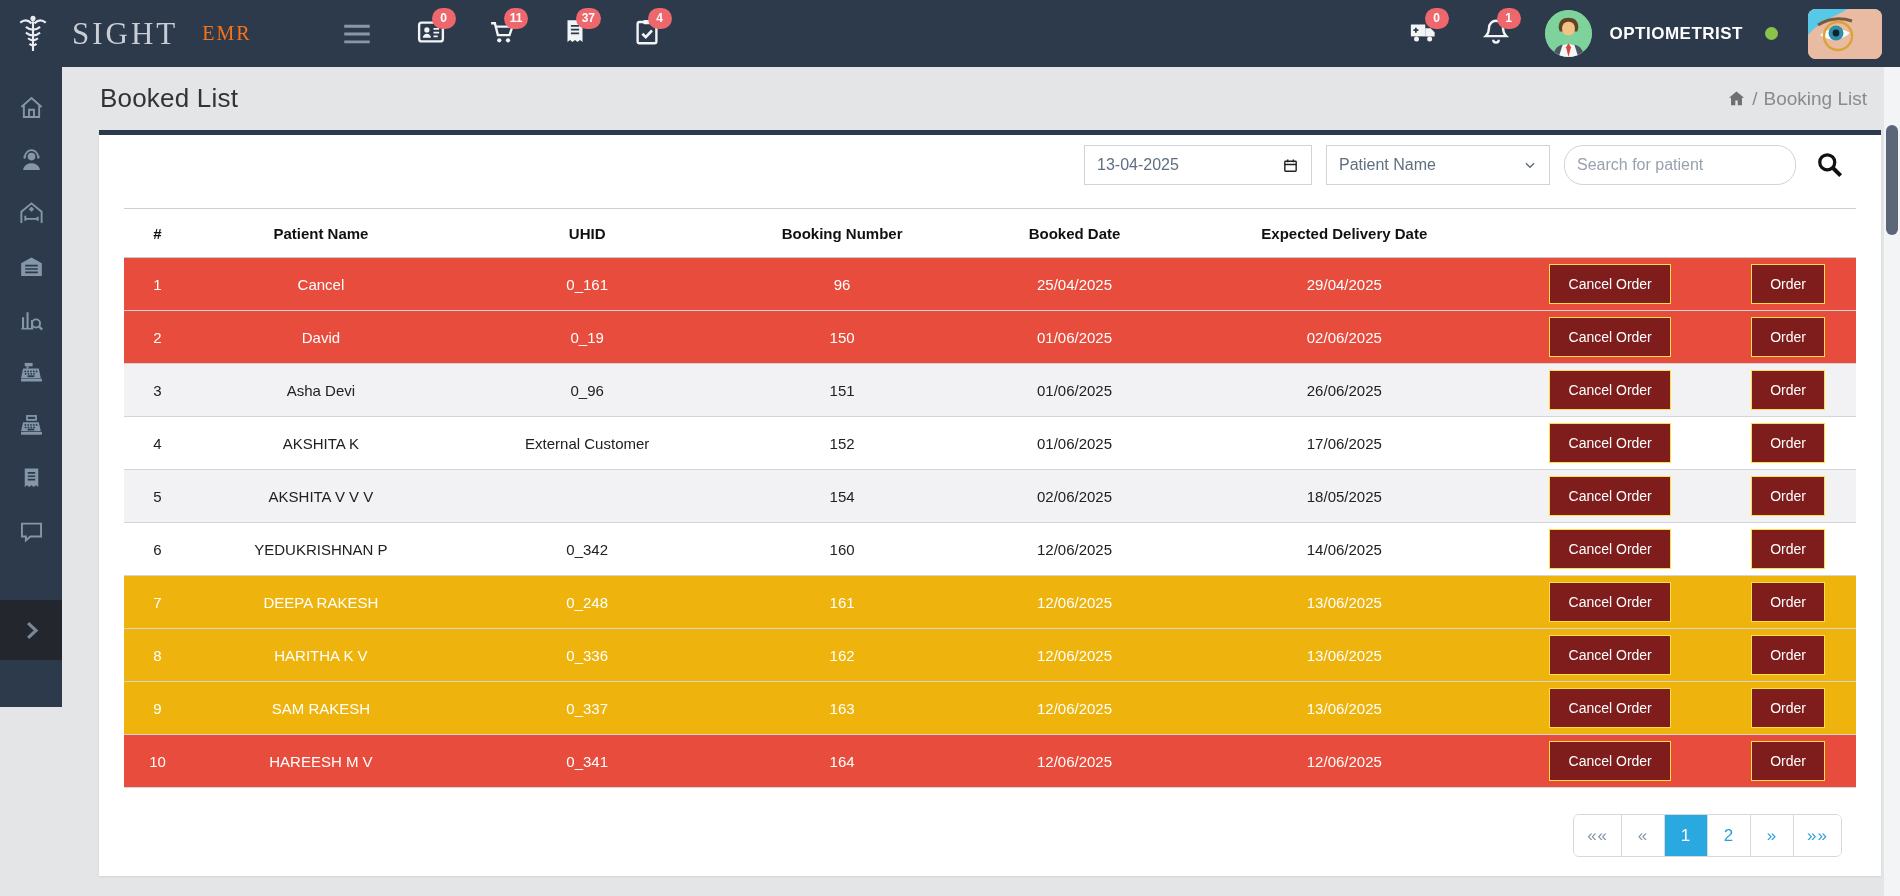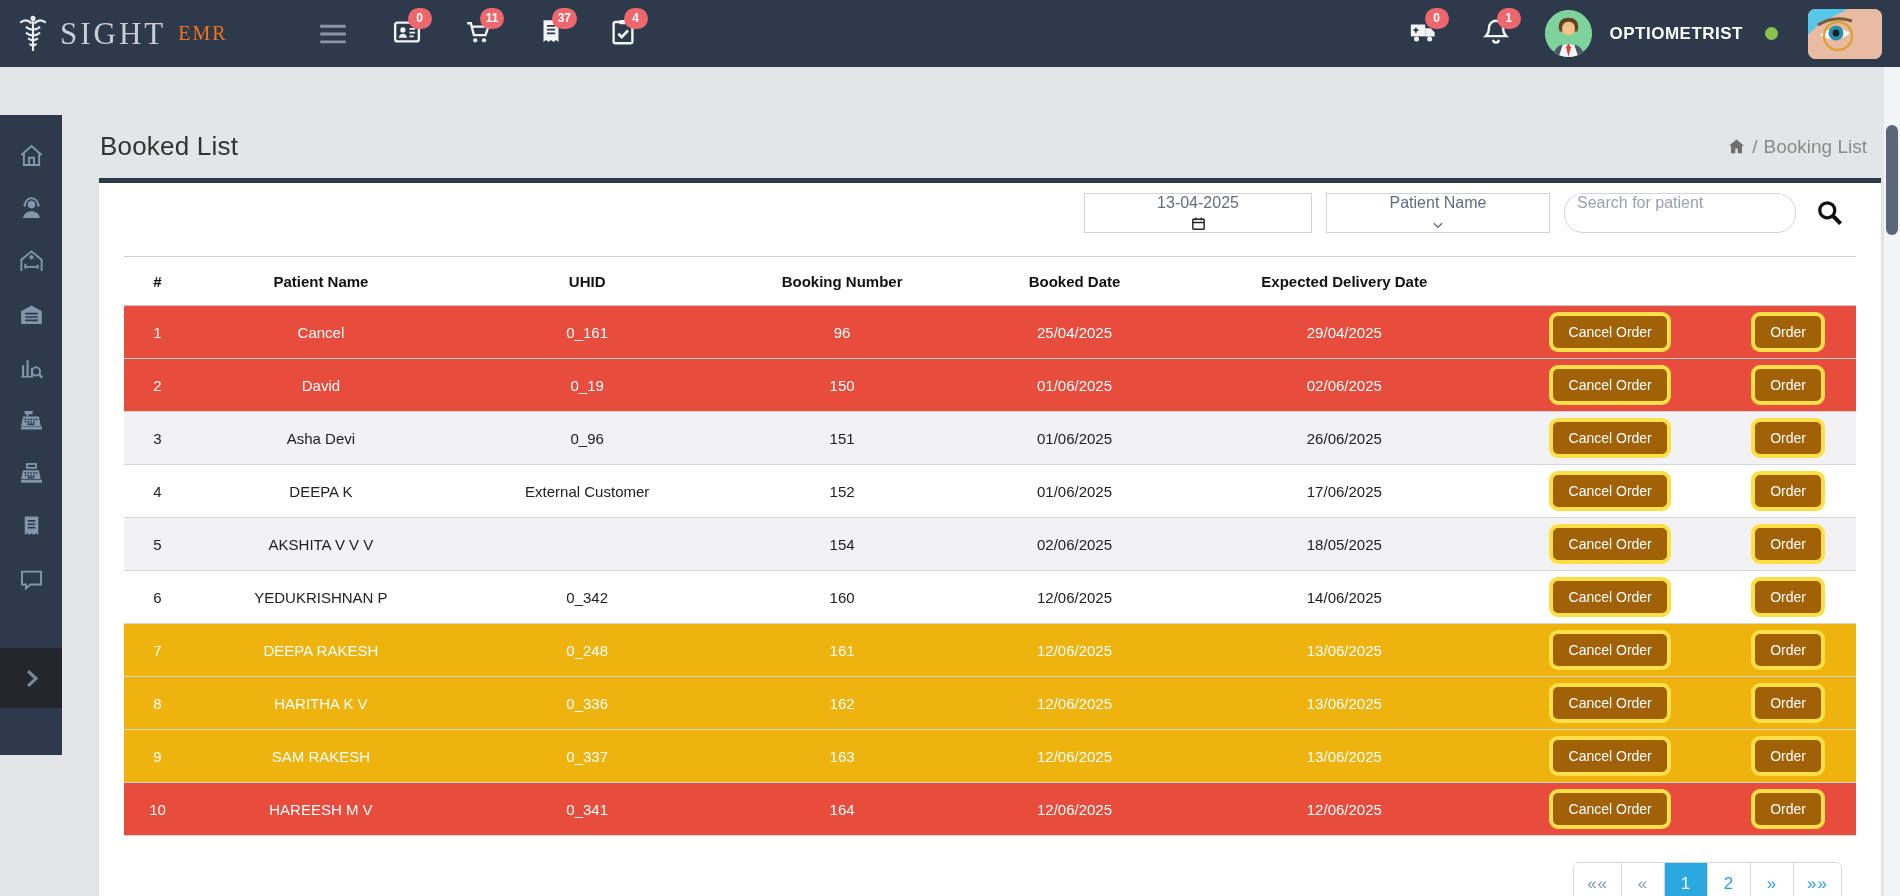--- a/index.html
+++ b/index.html
@@ -1,56 +1,56 @@
 <!DOCTYPE html>
 <html><head>
 <meta charset="utf-8">
 <style>
   * { box-sizing: border-box; margin: 0; padding: 0; }
   html,body { width:1900px; height:896px; overflow:hidden; }
   body { font-family: "Liberation Sans", sans-serif; background:#e4e5e6; }
 
   
   .navbar { height:67px; background:#2d3a4c; display:flex; align-items:center; padding:0 18px 0 16px; position:relative; }
-  .brand { display:flex; align-items:center; gap:10px; color:#c3c9d2; }
+  .brand { display:flex; align-items:center; gap:22px; color:#c3c9d2; }
   .brand .cad { width:34px; height:40px; color:#e8ebef; }
   .brand-name { font-family:"Liberation Serif", serif; font-size:31px; letter-spacing:3px; color:#c9ced6; }
   .brand-suffix { font-family:"Liberation Serif", serif; font-size:20px; letter-spacing:2px; color:#f97316; margin-left:2px; }
   .hamburger { margin-left:88px; width:34px; cursor:pointer; color:#8a97a8; }
   .nav-icons { display:flex; align-items:center; gap:38px; margin-left:42px; }
   .nav-icon-item { position:relative; width:34px; height:34px; color:#f2f4f6; cursor:pointer; }
   .nav-icon-item svg { width:30px; height:30px; }
   .badge { position:absolute; top:-9px; left:16px; min-width:24px; height:21px; padding:0 6px; background:#ee676c; border-radius:11px; color:#fff; font-size:12px; font-weight:bold; display:flex; align-items:center; justify-content:center; }
   .nav-right { margin-left:auto; display:flex; align-items:center; gap:30px; }
   .user-chip { display:flex; align-items:center; gap:18px; cursor:pointer; }
   .avatar-circle { width:47px; height:47px; border-radius:50%; overflow:hidden; background:#7ed29c; }
   .role-label { color:#fff; font-size:17px; font-weight:bold; letter-spacing:.5px; }
   .status-dot { width:13px; height:13px; border-radius:50%; display:inline-block; margin-left:4px; }
   .photo-avatar { width:74px; height:50px; border-radius:8px; overflow:hidden; background:#e8b9a0; cursor:pointer; }
 
   
-  .shell { display:flex; height:640px;margin-top:48px; }
+  .shell { display:flex; height:640px; }
   .sidebar { width:62px; background:#2d3a4c; display:flex; flex-direction:column; align-items:center; padding-top:14px; position:relative; }
   .side-item { width:62px; height:53px; display:flex; align-items:center; justify-content:center; color:#8496a9; cursor:pointer; }
   .side-item svg { width:27px; height:27px; }
   .side-item.active { background:#23272d; color:#7b8794; height:60px; margin-top:42px; }
   .main { flex:1; position:relative; }
 
   
   .page-head { height:63px; display:flex; align-items:center; padding:0 33px 0 38px; }
   .page-title { font-size:26px; color:#333; font-weight:500; letter-spacing:.2px; }
   .breadcrumb { margin-left:auto; color:#8b8b8b; font-size:19px; display:flex; align-items:center; gap:6px; cursor:pointer; }
   .breadcrumb svg { width:19px; height:19px; color:#6f6f6f; }
 
   
   .card { margin-left:37px; width:1782px; height:746px; background:#fff; border-top:5px solid #2d3a4c; padding:0 25px; box-shadow:0 1px 2px rgba(0,0,0,.08); }
 
   
   .filters { margin-top:10px; display:flex; justify-content:flex-end; align-items:center; gap:14px; padding-right:6px; }
-  .finput { height:40px; border:1px solid #d0d4d8; background:#fff; color:#5f6f80; font-size:16px; display:flex; align-items:center; padding:0 12px;flex-direction:column; }
+  .finput { height:40px; border:1px solid #d0d4d8; background:#fff; color:#5f6f80; font-size:16px; display:flex; align-items:center; padding:0 12px; }
   .finput input { border:none; outline:none; width:100%; font-size:16px; color:#5f6f80; font-family:"Liberation Sans",sans-serif; }
   .finput input::placeholder { color:#98a2ac; }
   .date-input { width:228px; justify-content:space-between; cursor:text; }
   .date-input svg { width:17px; height:17px; color:#222; }
   .select-input { width:224px; justify-content:space-between; cursor:pointer; }
   .select-input svg { width:14px; height:14px; color:#5f6f80; }
   .search-input { width:232px;border-radius:19px; }
   .search-btn { width:40px; height:40px; display:flex; align-items:center; justify-content:center; color:#111; cursor:pointer; background:transparent; border:none; }
   .search-btn svg { width:30px; height:30px; }
 
@@ -59,21 +59,21 @@
   .thead { display:flex; height:50px; align-items:center; border-top:1px solid #cfcfcf; border-bottom:1px solid #c9c9c9; }
   .thead .cell { font-weight:bold; color:#111; font-size:15px; }
   .trow { display:flex; height:53px; align-items:center; border-bottom:1px solid #d5d5d5; }
   .cell { text-align:center; font-size:15px; color:#212121; overflow:hidden; white-space:nowrap; }
   .c-num{width:3.87%;} .c-patient{width:15.0%;} .c-uhid{width:15.75%;} .c-booking{width:13.68%;}
   .c-booked{width:13.16%;} .c-expected{width:18.0%;} .c-cancel{width:12.7%;} .c-order{width:7.84%;}
   .trow.status-red { background:#e74c3c; }
   .trow.status-yellow { background:#eeb30d; }
   .trow.status-stripe { background:#f2f2f4; }
   .trow.status-red .cell, .trow.status-yellow .cell { color:#fff; }
-  .btn { background:#a16207; color:#fff; border:4px solid #fde047; border-radius:9px; font-size:14px; font-family:"Liberation Sans",sans-serif; cursor:pointer; height:40px; }
+  .btn { background:#7f1d1d; color:#fff; border:1px solid #fde047; border-radius:0; font-size:14px; font-family:"Liberation Sans",sans-serif; cursor:pointer; height:40px; }
   .btn-cancel { width:122px; }
   .btn-order { width:74px; }
 
   
   .pagi-wrap { display:flex; justify-content:flex-end; margin-top:26px; padding-right:14px; }
   .pagi { display:flex; border:1px solid #d5d9dd; border-radius:6px; overflow:hidden; background:#fff; }
   .pagi-item { min-width:43px; height:41px; padding:0 13px; display:flex; align-items:center; justify-content:center; font-size:17px; color:#2d9fd8; border-right:1px solid #d5d9dd; cursor:pointer; background:#fff; letter-spacing:1px; }
   .pagi-item:last-child { border-right:none; }
   .pagi-item.muted { color:#8695a7; }
   .pagi-item.active { background:#29a9e0; color:#fff; }
@@ -319,21 +319,21 @@
               <div class="cell c-patient">Asha Devi</div>
               <div class="cell c-uhid">0_96</div>
               <div class="cell c-booking">151</div>
               <div class="cell c-booked">01/06/2025</div>
               <div class="cell c-expected">26/06/2025</div>
               <div class="cell c-cancel"><button class="btn btn-cancel">Cancel Order</button></div>
               <div class="cell c-order"><button class="btn btn-order">Order</button></div>
             </div>
             <div class="trow status-plain">
               <div class="cell c-num">4</div>
-              <div class="cell c-patient">DEEPA K</div>
+              <div class="cell c-patient">AKSHITA K</div>
               <div class="cell c-uhid">External Customer</div>
               <div class="cell c-booking">152</div>
               <div class="cell c-booked">01/06/2025</div>
               <div class="cell c-expected">17/06/2025</div>
               <div class="cell c-cancel"><button class="btn btn-cancel">Cancel Order</button></div>
               <div class="cell c-order"><button class="btn btn-order">Order</button></div>
             </div>
             <div class="trow status-stripe">
               <div class="cell c-num">5</div>
               <div class="cell c-patient">AKSHITA V V V</div>

